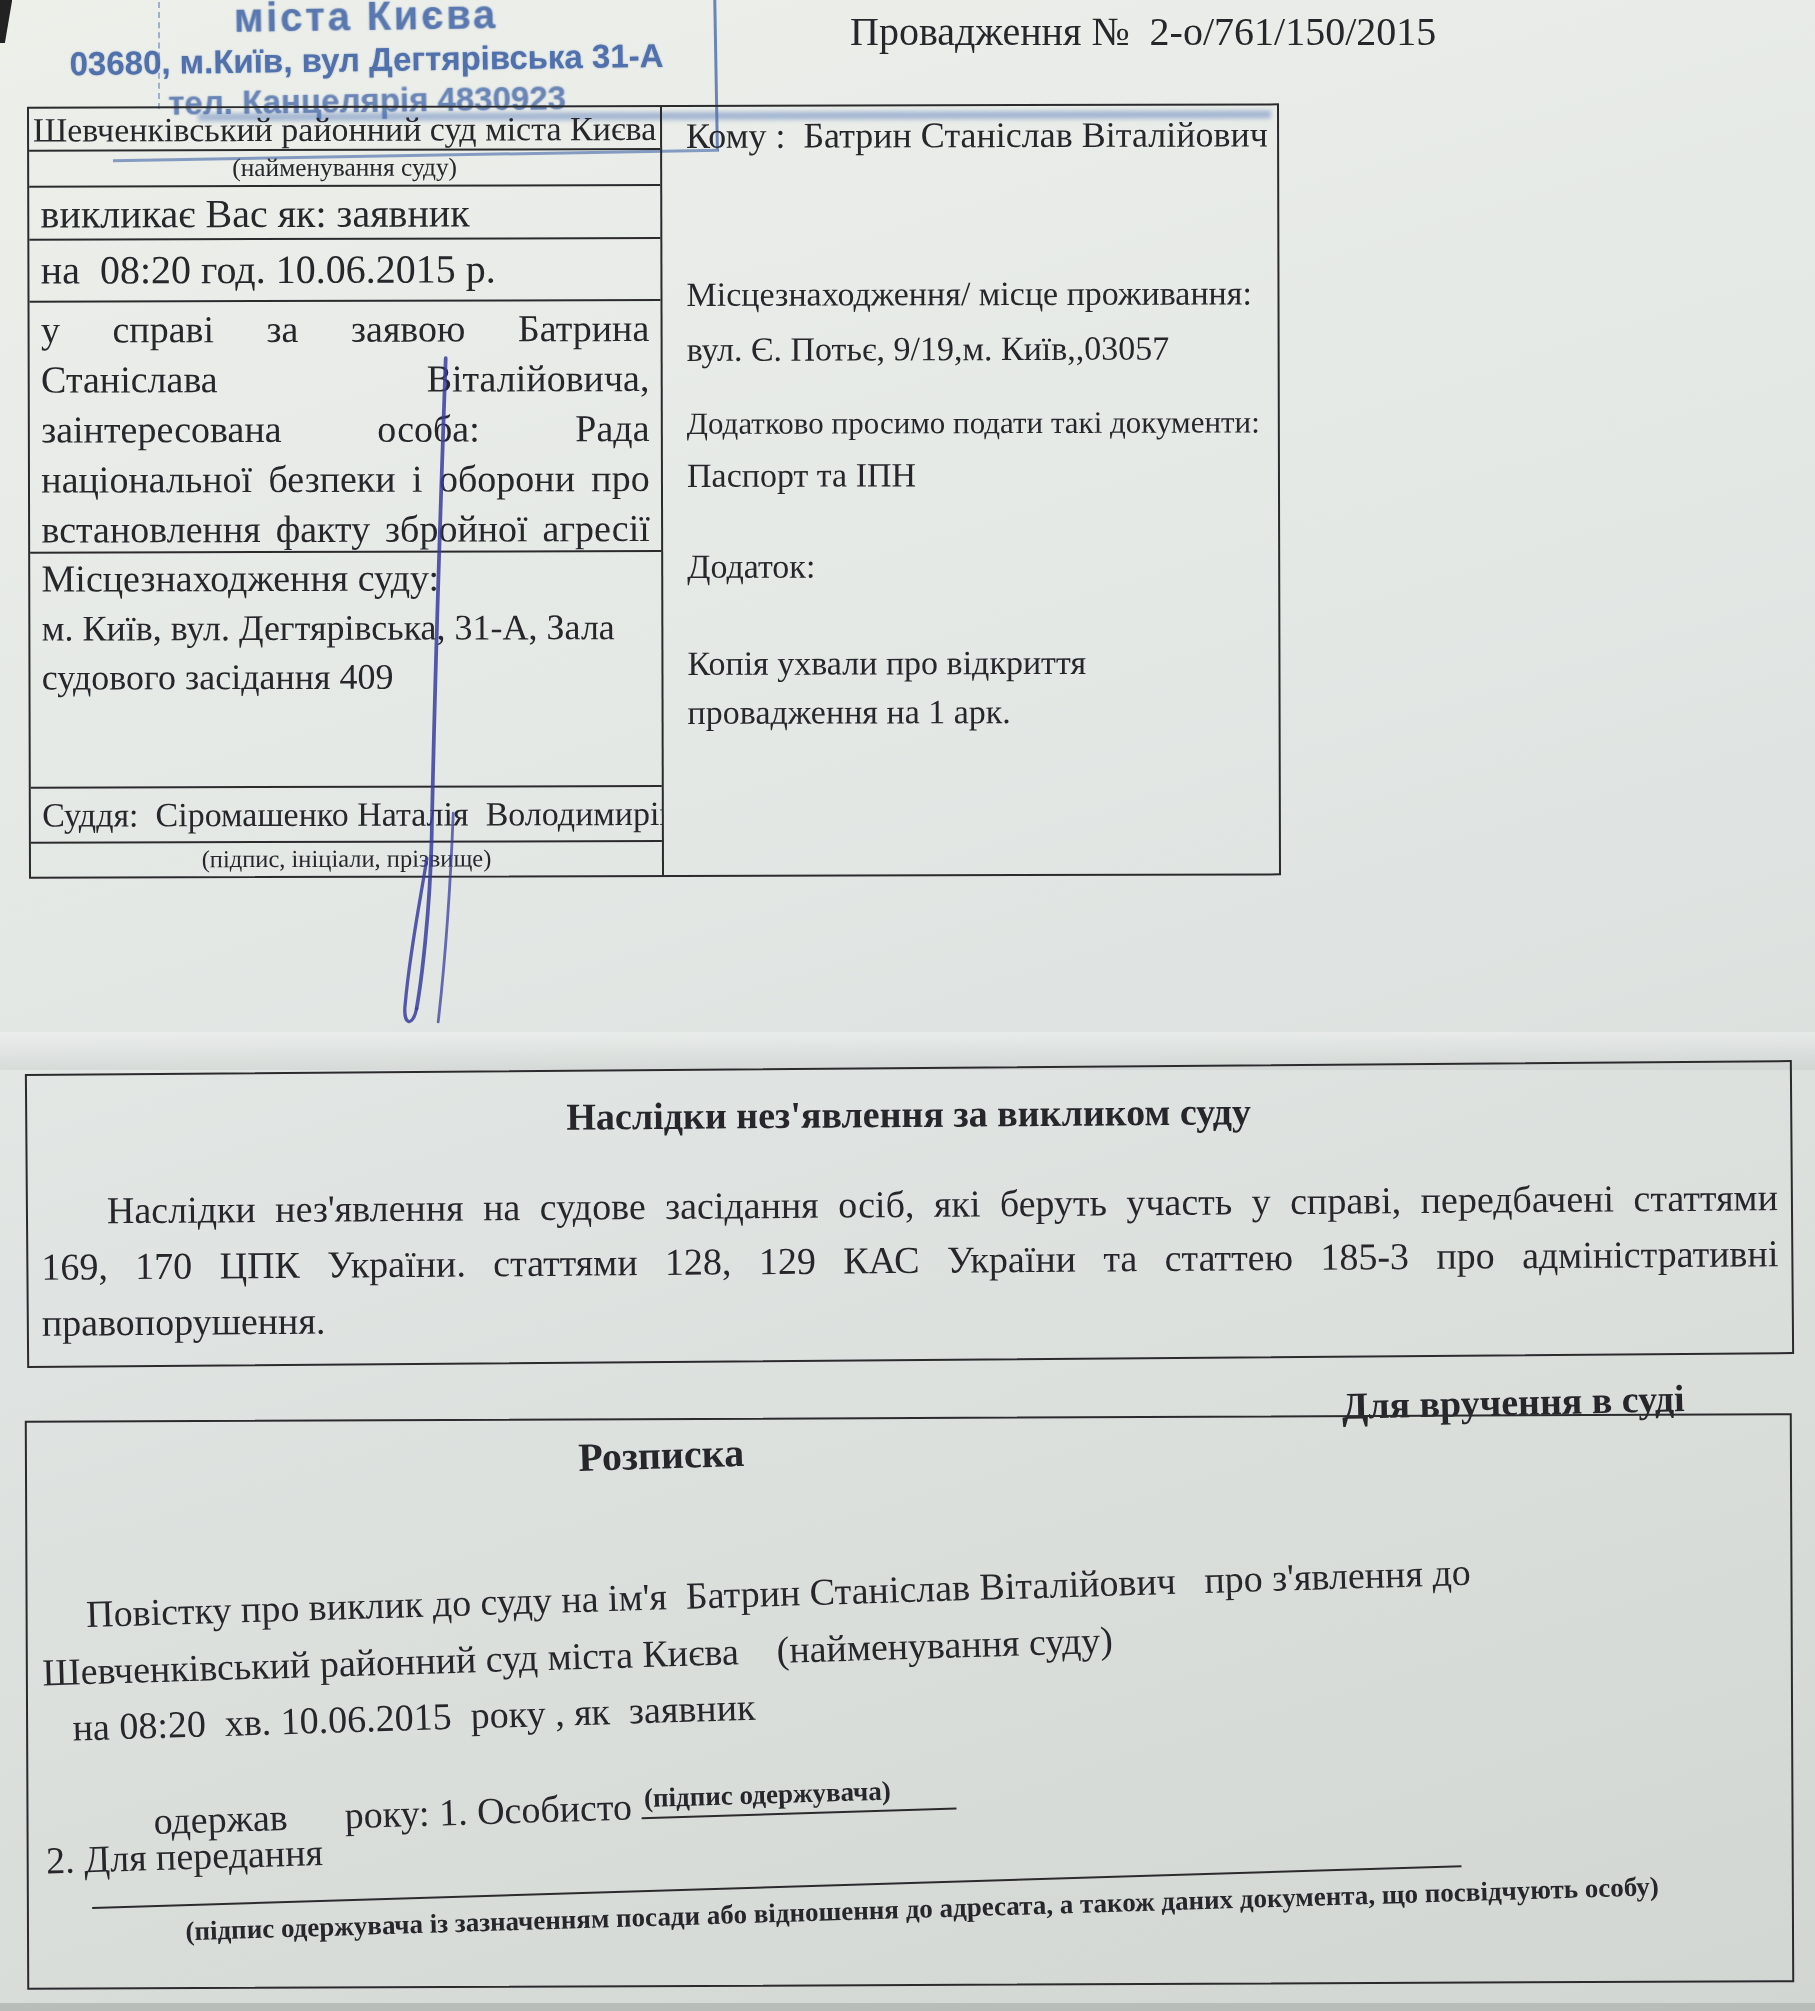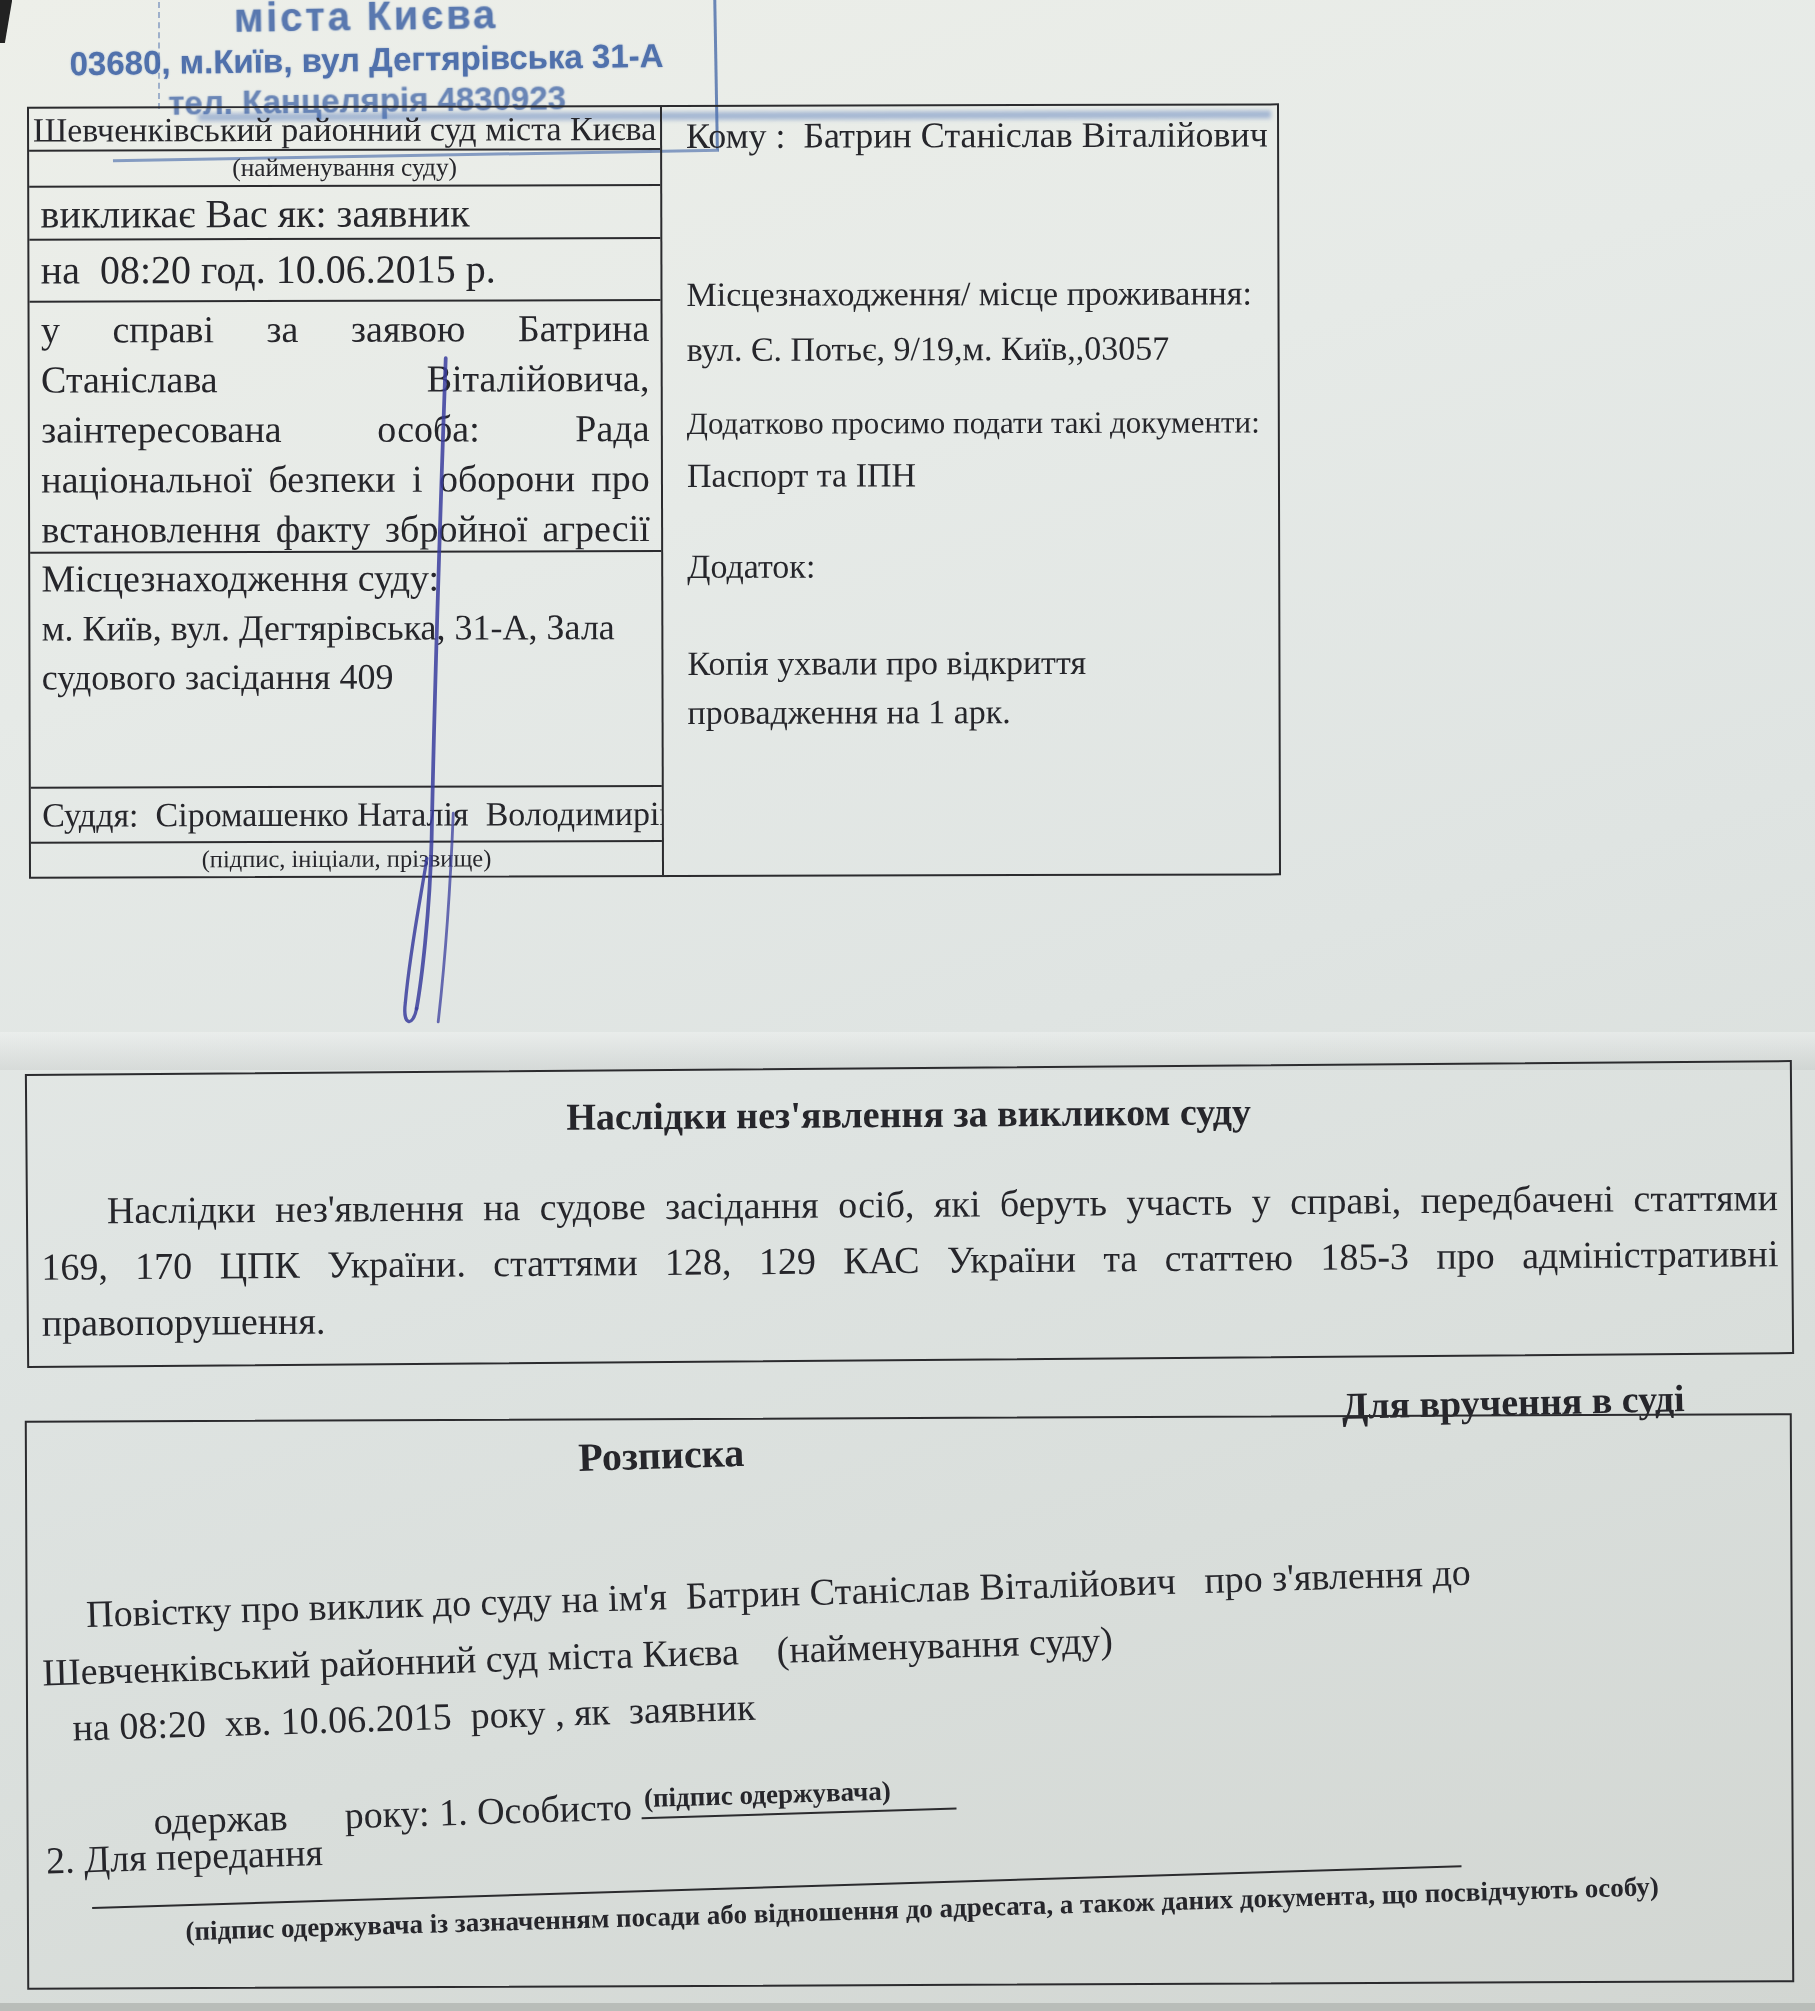--- a/index.html
+++ b/index.html
@@ -90,20 +90,21 @@
   <div class="bottom-edge"></div>
 
   <div class="stamp-border"></div>
   <div class="stamp-dash"></div>
   <div class="stamp">
     <div class="stamp-l1">міста Києва</div>
     <div class="stamp-l2">03680, м.Київ, вул Дегтярівська 31-А</div>
     <div class="stamp-l3">тел. Канцелярія 4830923</div>
   </div>
 
+  <div class="proceeding">Провадження №  2-о/761/150/2015</div>
 
   <div class="summons">
     <div class="ink-smear"></div>
     <div class="col-left">
       <div class="row r1">Шевченківський районний суд міста Києва</div>
       <div class="row r2">(найменування суду)</div>
       <div class="row r3">викликає Вас як: заявник</div>
       <div class="row r4">на  08:20 год. 10.06.2015 р.</div>
       <div class="row r5">у справі за заявою Батрина Станіслава Віталійовича, заінтересована особа: Рада національної безпеки і оборони про встановлення факту збройної агресії проти України</div>
       <div class="row r6">

